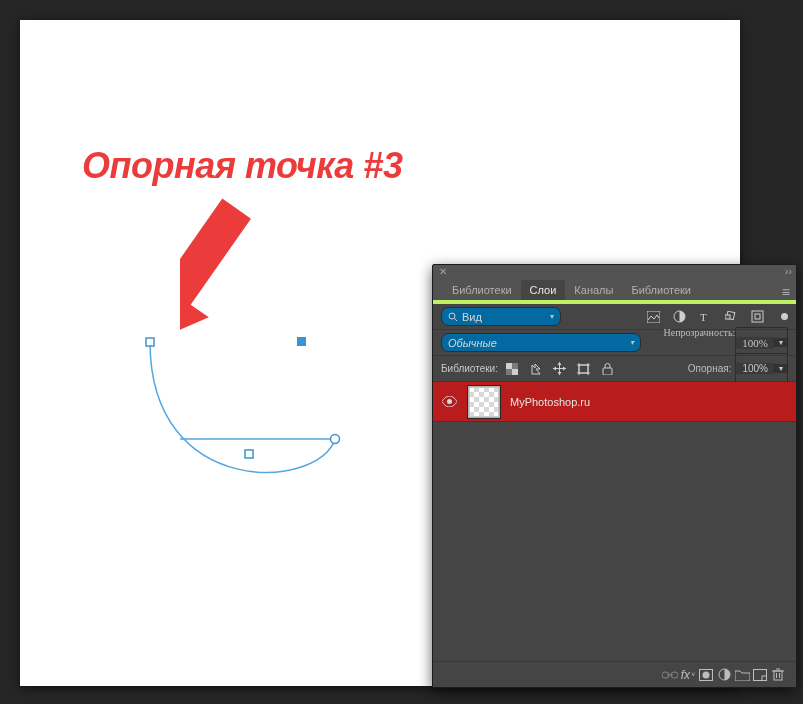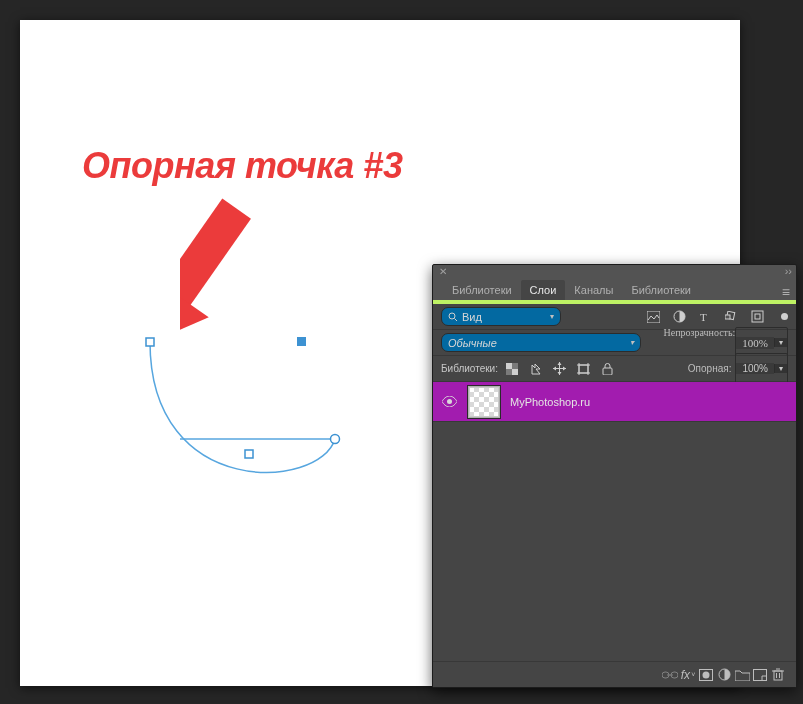--- a/index.html
+++ b/index.html
@@ -171,21 +171,21 @@
     overflow: hidden;
   }
   .layer {
     display:flex;
     align-items:center;
     height: 40px;
     padding: 0 8px;
     border-bottom: 1px solid #383838;
     gap: 10px;
   }
-  .layer.selected { background: #a21caf; }
+  .layer.selected { background: #b91c1c; }
   .eye { width: 17px; display:flex; justify-content:center; }
   .thumb {
     width: 32px; height: 32px;
     border: 1px solid #b0b0b0;
     outline: 1px solid #2a2a2a;
     box-shadow: 0 0 0 1px #cacaca inset;
   }
   .thumb.checker {
     background:
       conic-gradient(#d8d8d8 90deg,#fff 90deg 180deg,#d8d8d8 180deg 270deg,#fff 270deg) 0 0/10px 10px;

